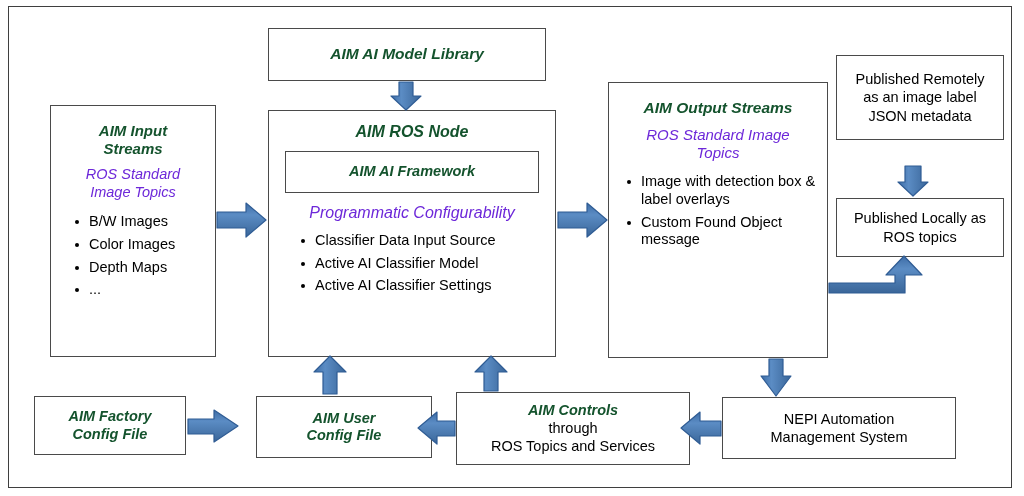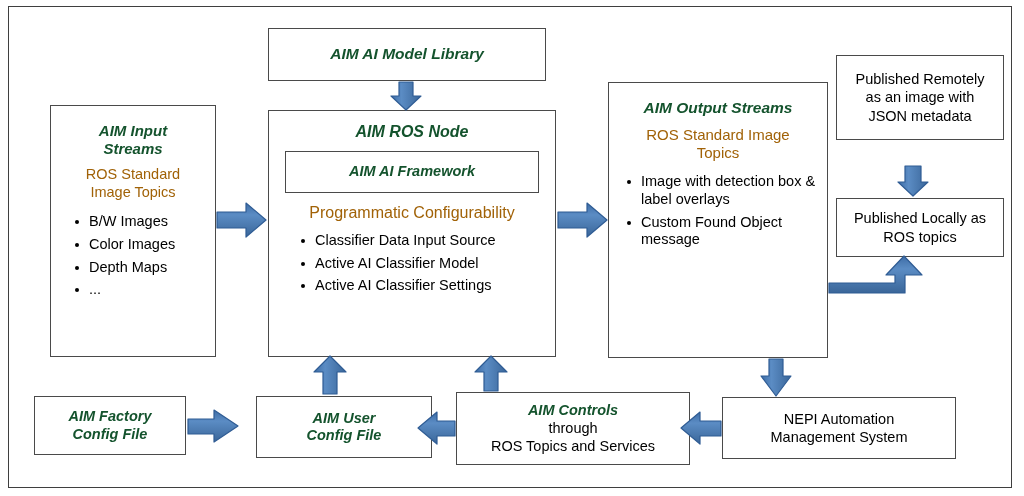--- a/index.html
+++ b/index.html
@@ -40,23 +40,24 @@
     color: #000000;
   }
   .title {
     font-weight: bold;
     font-style: italic;
     text-align: center;
     line-height: 1.18;
     color: #14532d;
   }
   .subtitle {
+    font-style: italic;
     text-align: center;
     line-height: 1.2;
-    color: #a16207;
+    color: #6d28d9;
   }
   .plain {
     text-align: center;
     line-height: 1.25;
     color: #000;
   }
   ul.bullets {
     margin: 0;
     padding: 0 0 0 18px;
     list-style: none;
@@ -229,21 +230,21 @@
     </div>
     <ul class="bullets">
       <li>Image with detection box &amp; label overlays</li>
       <li>Custom Found Object message</li>
     </ul>
   </div>
 
   <div class="box" id="box-published-remote">
     <div class="plain">
       <div>Published Remotely</div>
-      <div>as an image with</div>
+      <div>as an image label</div>
       <div>JSON metadata</div>
     </div>
   </div>
 
   <div class="box" id="box-published-local">
     <div class="plain">
       <div>Published Locally as</div>
       <div>ROS topics</div>
     </div>
   </div>

